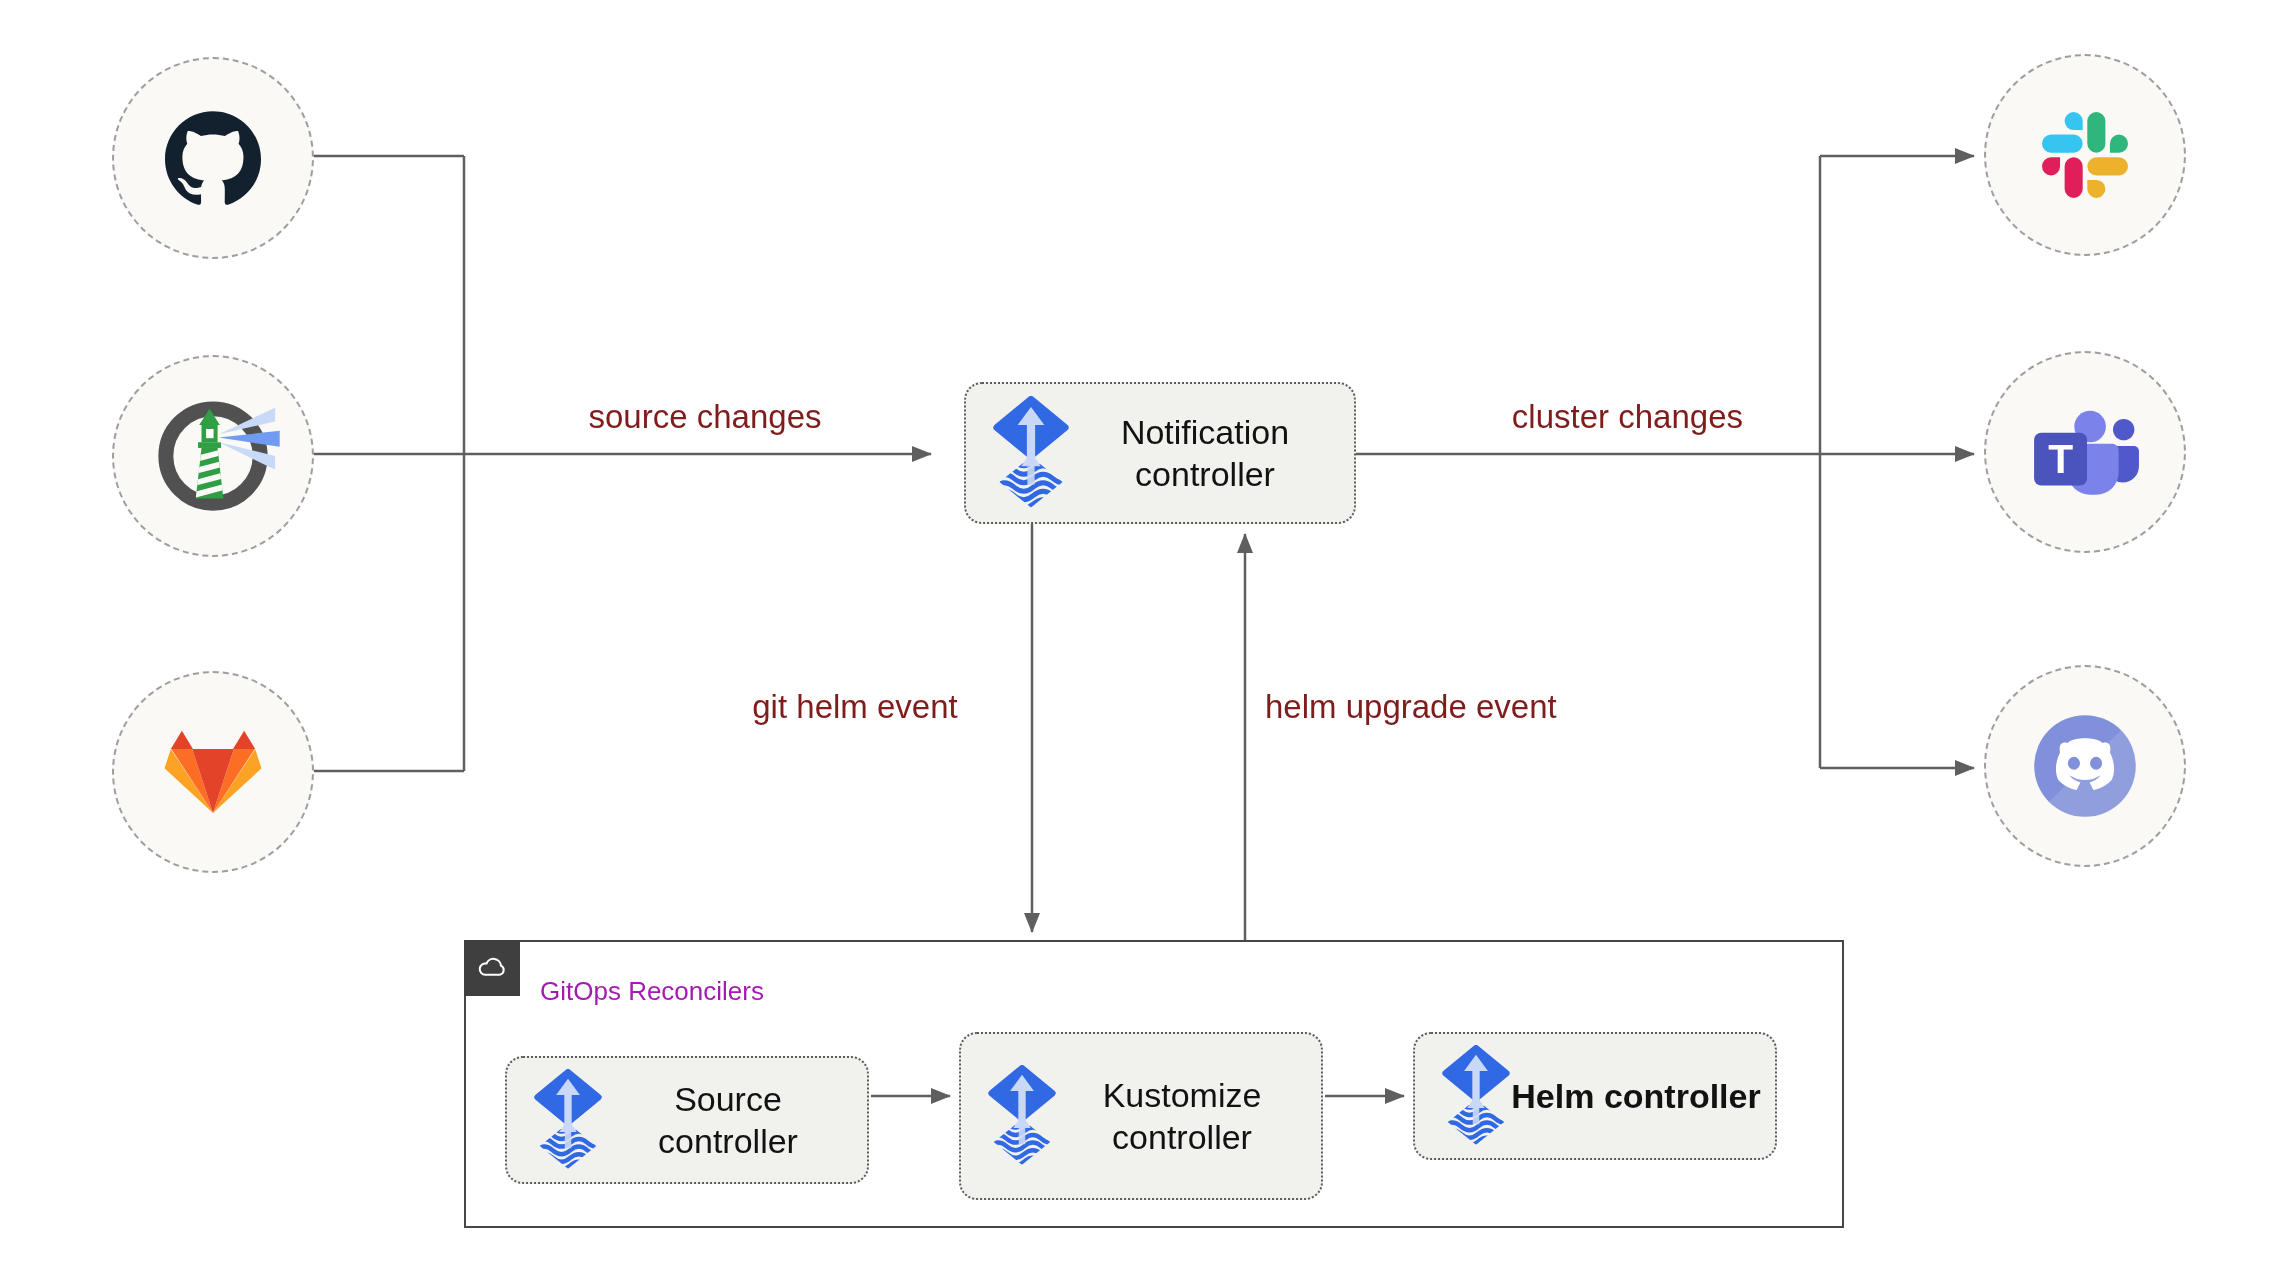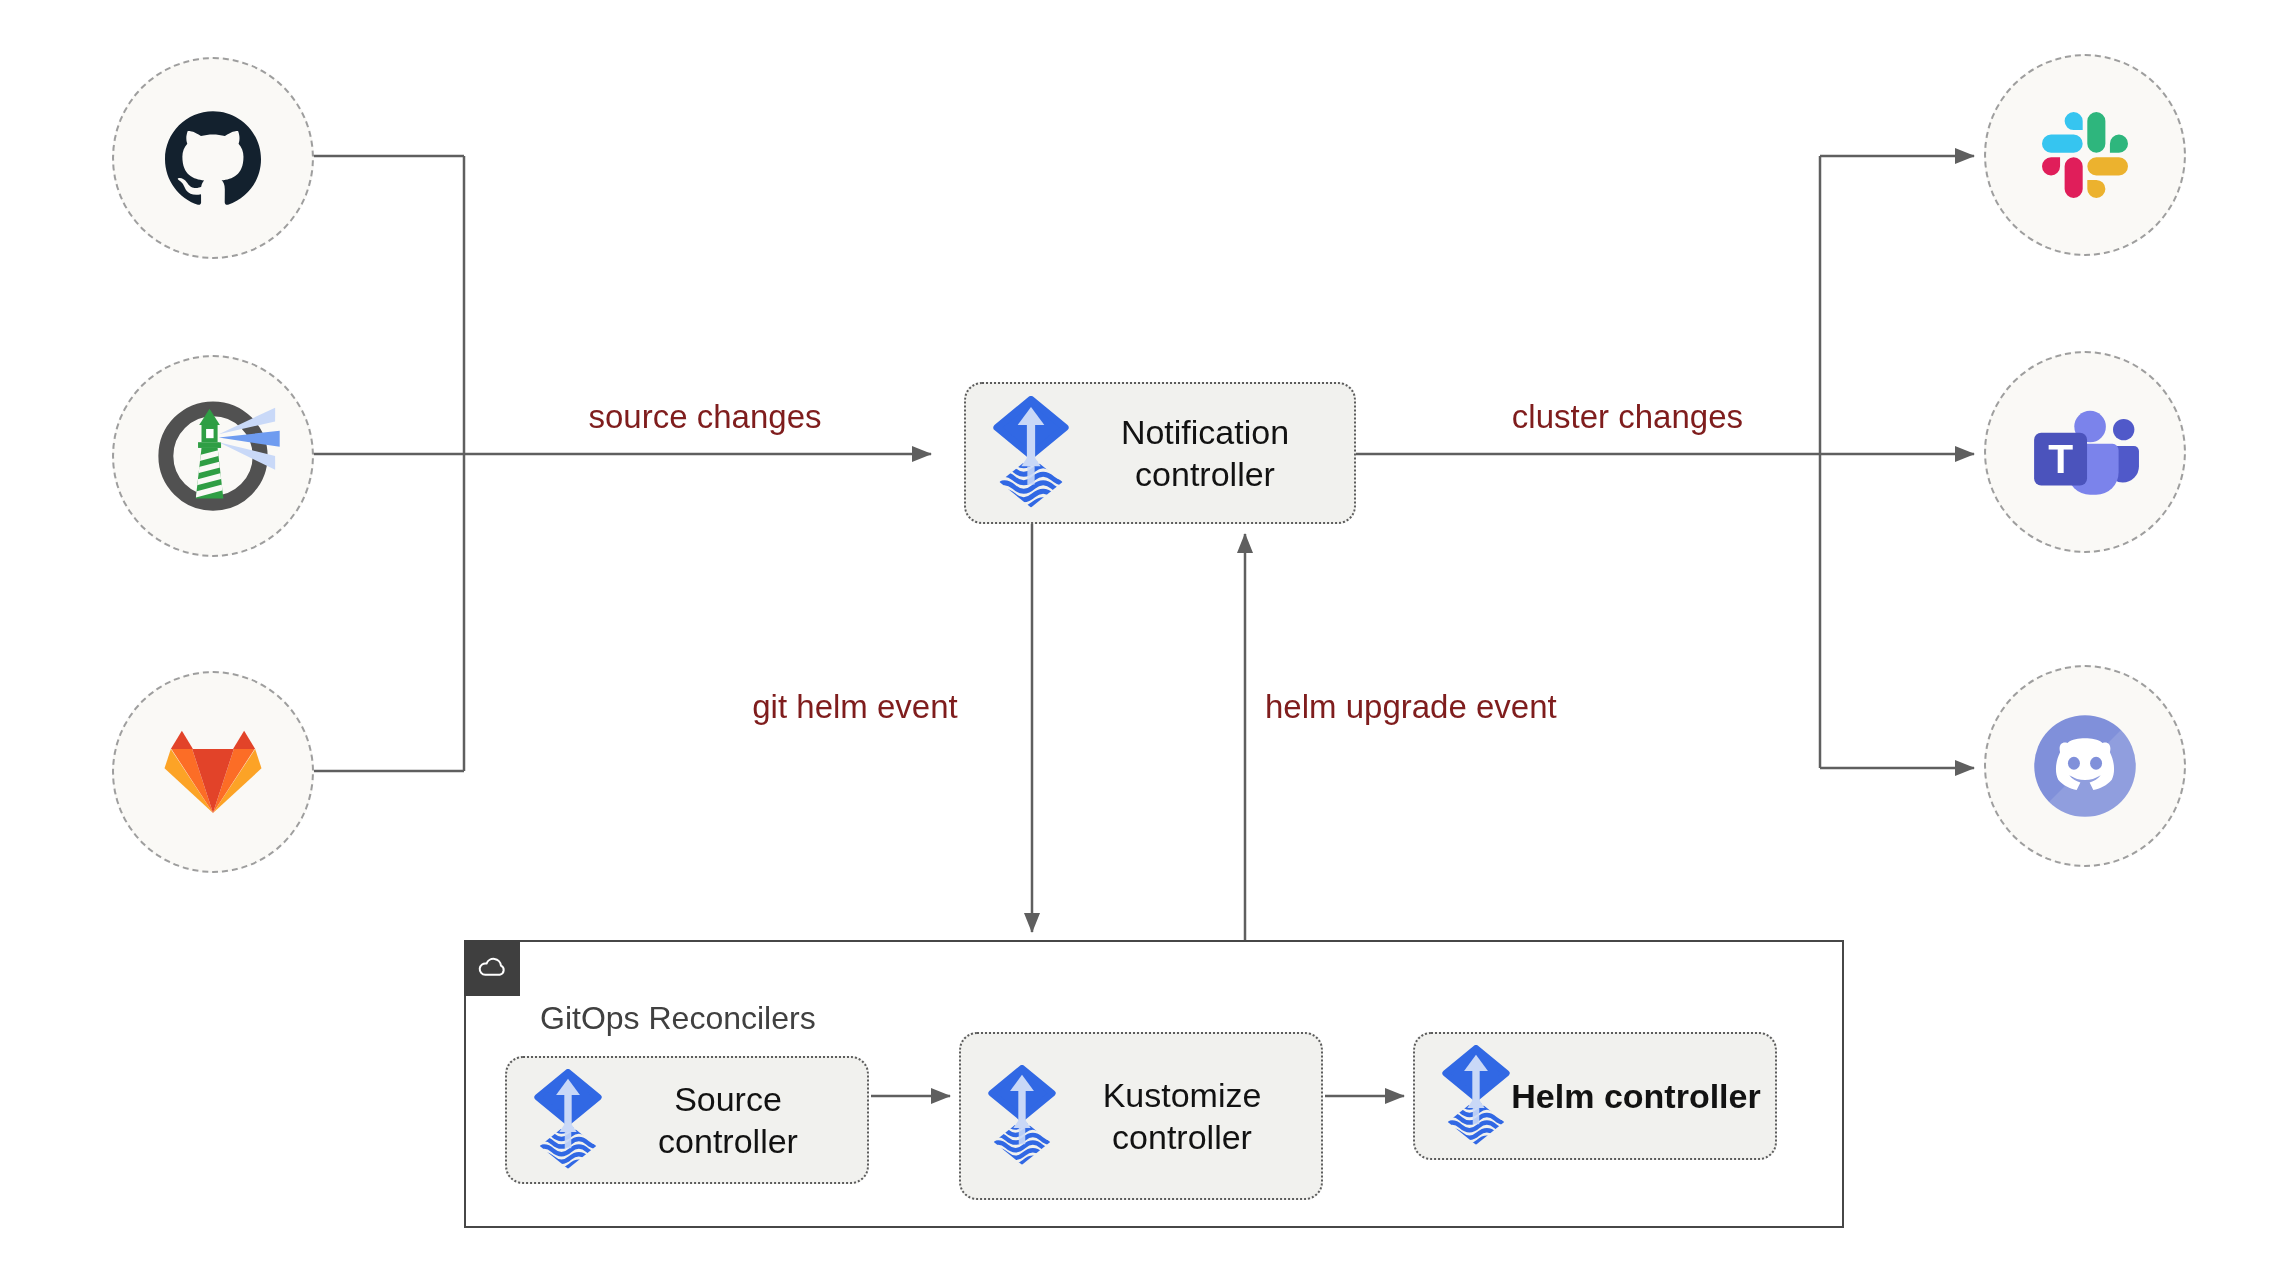--- a/index.html
+++ b/index.html
@@ -11,21 +11,21 @@
                display:flex;align-items:center;justify-content:center;}
   .ctrl-box{position:absolute;background:#f1f1ee;border:2px dotted #5c5c5c;border-radius:18px;
             box-sizing:border-box;display:flex;align-items:center;}
   .ctrl-label{flex:1;text-align:center;font-size:34px;line-height:1.25;color:#121212;
               padding-right:14px;}
   .edge-label{position:absolute;font-size:33px;color:#7f1d1d;white-space:nowrap;}
   .group-box{position:absolute;left:464px;top:940px;width:1380px;height:288px;
              border:2px solid #474747;background:#ffffff;box-sizing:border-box;}
   .group-badge{position:absolute;left:464px;top:940px;width:56px;height:56px;background:#3f3f3f;
                display:flex;align-items:center;justify-content:center;}
-  .group-label{position:absolute;left:540px;top:1000px;font-size:32px;color:#404040;white-space:nowrap;}
+  .group-label{position:absolute;left:540px;top:976px;font-size:26px;color:#a21caf;white-space:nowrap;}
   .flux-svg{display:block;}
   .icon-pad-left{margin-left:26px;}
 </style>
 </head>
 <body>
 
 <div class="canvas">
 
   <svg width="0" height="0" style="position:absolute" aria-hidden="true">
     <defs>

